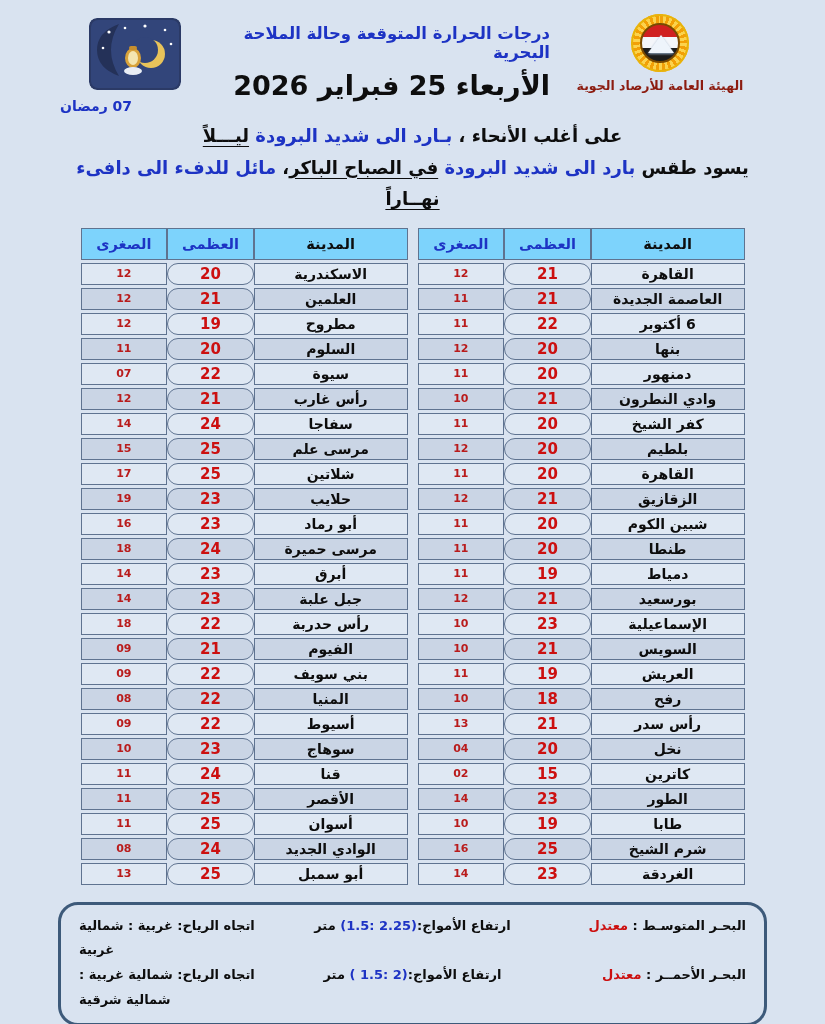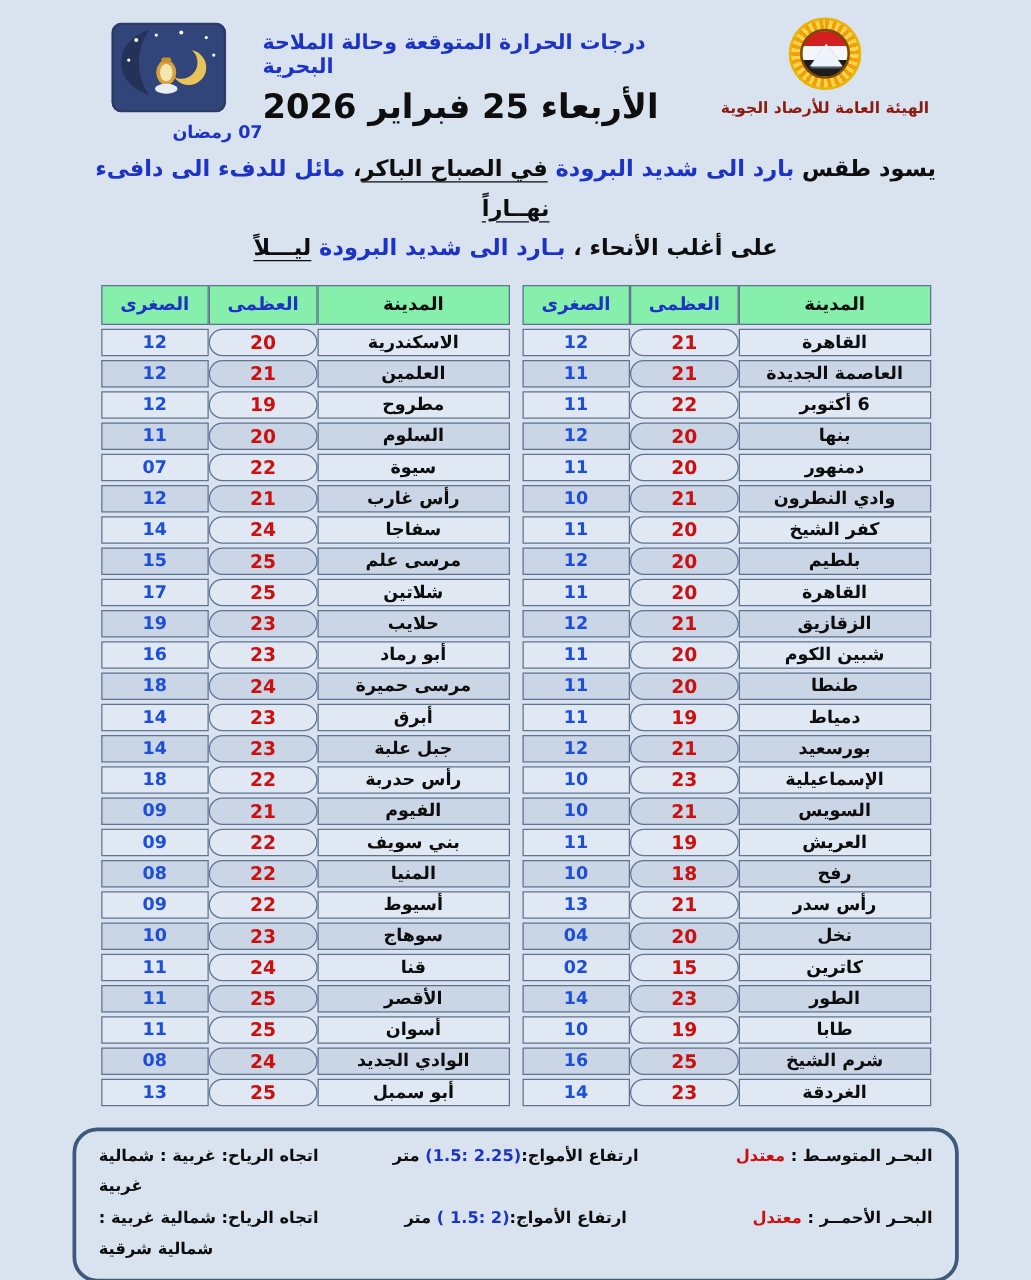--- a/index.html
+++ b/index.html
@@ -22,51 +22,51 @@
   .logo-globe {
     width:40px; height:40px; border-radius:50%; border:2px solid #7a4a00; overflow:hidden; position:relative;
     background:linear-gradient(180deg,#d02020 0 32%,#f4f6fa 32% 64%,#1c1c1c 64% 100%);
   }
   .logo-mtn {
     position:absolute; left:6px; top:10px; width:0; height:0;
     border-left:13px solid transparent; border-right:13px solid transparent;
     border-bottom:18px solid #eef4fb; filter:drop-shadow(0 1px 1px #8fa6c0);
   }
   .authority { color:#8c1c10; font-weight:bold; font-size:12.5px; line-height:1.55; }
-  .hdr-center { flex:1; text-align:left; padding-top:10px; }
+  .hdr-center { flex:1; text-align:right; padding-top:10px; }
   .main-title { color:#1d33c4; font-weight:bold; font-size:16.5px; }
   .main-date { color:#0e0e0e; font-weight:bold; font-size:27px; margin-top:8px; }
-  .hdr-left { width:150px; text-align:right; }
+  .hdr-left { width:150px; text-align:left; }
   .lantern { border-radius:8px; display:block; margin:4px auto 8px; }
   .hijri { color:#1d33c4; font-weight:bold; font-size:14px; }
 
   
   .summary { text-align:center; font-size:18px; font-weight:bold; line-height:1.75; margin-top:6px; padding:0 55px; }
   .blk { color:#0d0d0d; }
   .blu { color:#1d33c4; }
   .und { text-decoration:underline; text-underline-offset:4px; }
 
   
   .tables { display:flex; justify-content:center; gap:10px; margin-top:10px; padding:0 55px; }
   table.temp { width:327px; border-collapse:separate; border-spacing:0 3px; table-layout:fixed; }
   table.temp th, table.temp td {
     border:1px solid #5f7390; text-align:center; vertical-align:middle;
     height:22px; font-weight:bold; overflow:hidden; white-space:nowrap;
   }
-  table.temp th { background:#86efac; height:32px; font-size:14.5px; }
+  table.temp th { background:#7dd3fc; height:32px; font-size:14.5px; }
   table.temp col.c-city { width:47%; }
   table.temp col.c-max  { width:26.5%; }
   table.temp col.c-min  { width:26.5%; }
   th.h-city { color:#0d0d0d; }
   th.h-max, th.h-min { color:#1d33c4; }
   table.temp tbody tr:nth-child(odd) td { background:#dfe8f3; }
   table.temp tbody tr:nth-child(even) td { background:#cad5e5; }
   td.city { color:#0d0d0d; font-size:14px; }
   td.max  { color:#cc1010; font-size:15px;border-radius:11px; }
-  td.min  { color:#1d4ed8; font-size:14px; }
+  td.min  { color:#b91c1c; font-size:11px; }
 
   
   .marine {
     margin:14px 58px 0; border:3px solid #3d5a7a; border-radius:20px;
     padding:9px 18px 11px; background:#d9e3f0;
   }
   .marine-row { display:flex; align-items:baseline; font-size:13px; font-weight:bold; color:#0d0d0d; line-height:1.9; }
   .m-sea   { width:32%; }
   .m-waves { width:36%; text-align:center; }
   .m-wind  { width:32%; text-align:left; }
@@ -112,22 +112,22 @@
         <circle cx="56" cy="8" r="1.6" fill="#ffffff"></circle>
         <circle cx="76" cy="12" r="1.3" fill="#ffffff"></circle>
         <circle cx="82" cy="26" r="1.3" fill="#ffffff"></circle>
         <circle cx="14" cy="30" r="1.3" fill="#ffffff"></circle>
       </svg>
       <div class="hijri">07 رمضان</div>
     </div>
   </div>
 
   <div class="summary">
+    <div><span class="blk">على أغلب الأنحاء ، </span><span class="blu">بـارد الى شديد البرودة </span><span class="blk und">ليـــلاً</span></div>
     <div><span class="blk">يسود طقس </span><span class="blu">بارد الى شديد البرودة </span><span class="blk und">في الصباح الباكر</span><span class="blk">، </span><span class="blu">مائل للدفء الى دافىء </span><span class="blk und">نهــاراً</span></div>
-    <div><span class="blk">على أغلب الأنحاء ، </span><span class="blu">بـارد الى شديد البرودة </span><span class="blk und">ليـــلاً</span></div>
   </div>
 
   <div class="tables">
 
     <table class="temp">
       <colgroup>
           <col class="c-city">
           <col class="c-max">
           <col class="c-min">
         </colgroup>

